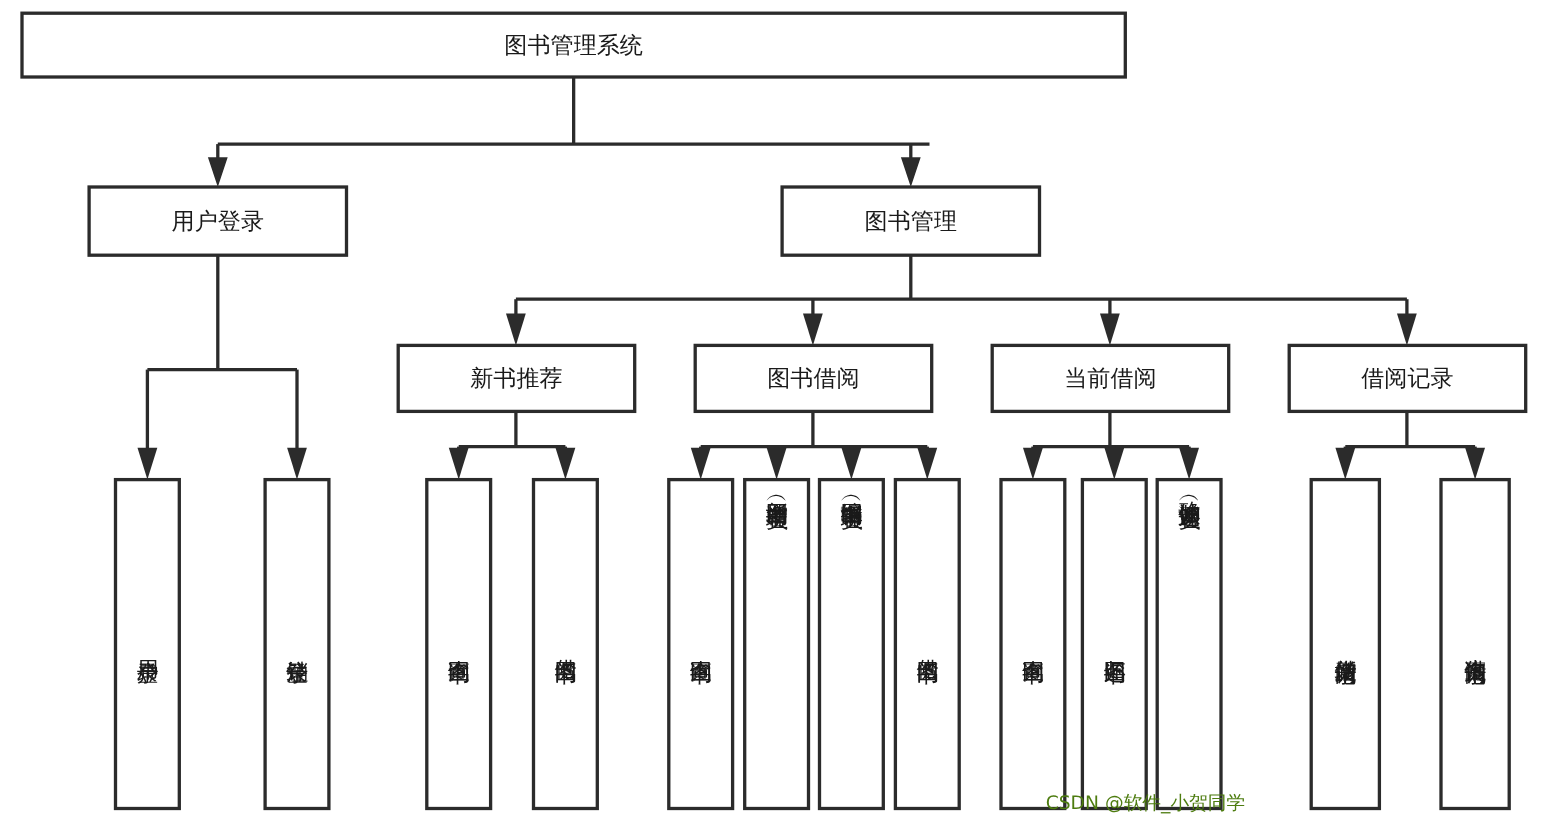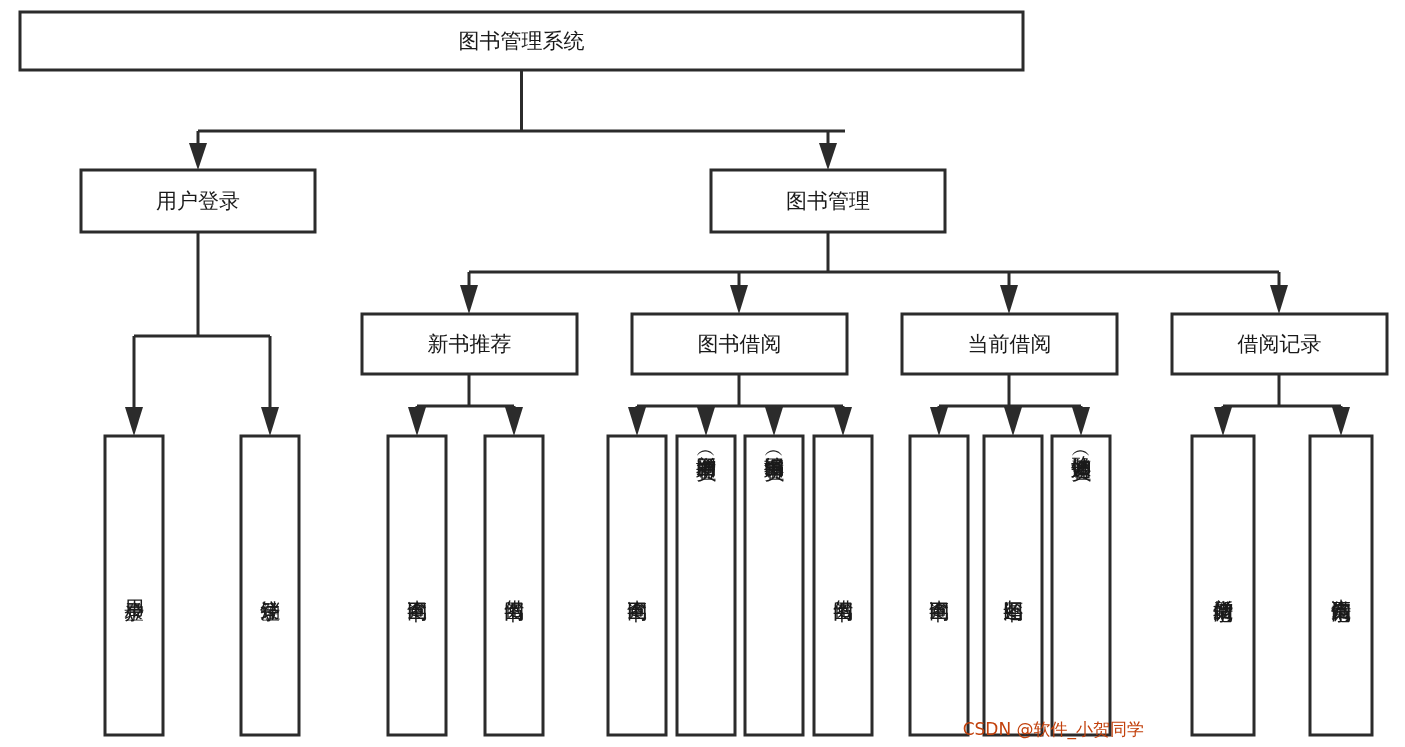--- a/index.html
+++ b/index.html
@@ -11,21 +11,20 @@
     width: 1405px;
     height: 747px;
     font-family: "DejaVu Sans", "Liberation Sans", sans-serif;
     overflow: hidden;
   }
   #diagram-root {
     position: relative;
     width: 1140px;
     height: 747px;
     background: #ffffff;
-    padding-left: 12px;
   }
   svg.diagram-svg {
     position: absolute;
     left: 0;
     top: 0;
     width: 1405px;
     height: 747px;
   }
   .node-box {
     fill: #ffffff;
@@ -68,21 +67,21 @@
   .leaf-label.top-aligned {
     justify-content: flex-start;
     padding-top: 4px;
   }
   .watermark {
     position: absolute;
     right: 8px;
     bottom: 6px;
     font-family: "DejaVu Sans", "Liberation Sans", sans-serif;
     font-size: 17px;
-    color: #c2410c;
+    color: #4d7c0f;
     white-space: nowrap;
     margin-top: 47px;
   }
 </style>
 </head>
 <body>
 
 <div id="diagram-root">
 
   <svg class="diagram-svg" viewBox="0 0 1405 747">

